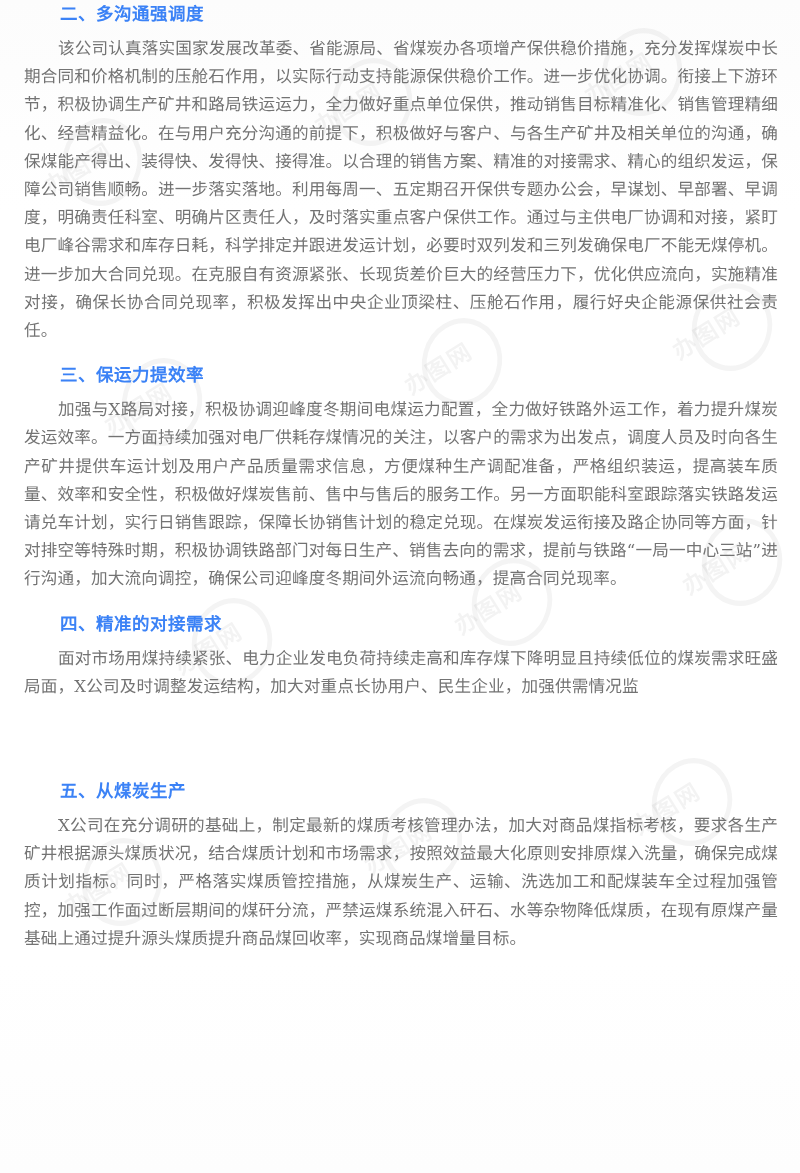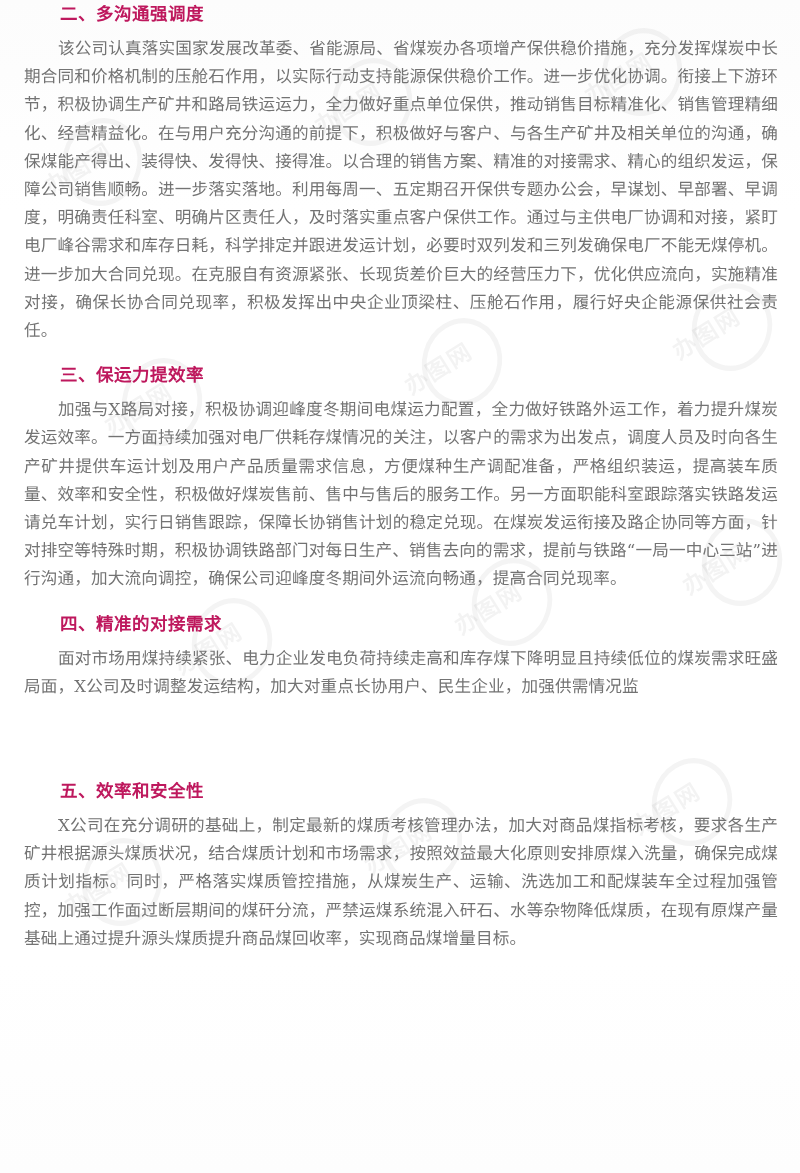--- a/index.html
+++ b/index.html
@@ -69,21 +69,21 @@
 
   h2.section-heading {
     font-family: "DejaVu Sans", "Liberation Sans", sans-serif;
     font-weight: 700;
     font-size: 17.5px;
     line-height: 28px;
     margin: 0 0 7px 0;
     padding: 0;
     text-indent: 36px;
     letter-spacing: 0.5px;
-    color: #be185d;
+    color: #3b82f6;
   }
 
   p.body-text {
     font-family: "DejaVu Serif", "Liberation Serif", serif;
     font-size: 16.6px;
     line-height: 28.2px;
     margin: 0 0 10px 0;
     padding: 0;
     text-indent: 34px;
     text-align: justify;
@@ -165,20 +165,20 @@
 
     <section class="doc-section gap-before-heading">
       <h2 class="section-heading">四、精准的对接需求</h2>
       <p class="body-text">面对市场用煤持续紧张、电力企业发电负荷持续走高和库存煤下降明显且持续低位的煤炭需求旺盛局面，X公司及时调整发运结构，加大对重点长协用户、民生企业，加强供需情况监</p>
 
       <div class="page-break-gap"></div>
 
     </section>
 
     <section class="doc-section gap-before-heading">
-      <h2 class="section-heading">五、效率和安全性</h2>
+      <h2 class="section-heading">五、从煤炭生产</h2>
       <p class="body-text">X公司在充分调研的基础上，制定最新的煤质考核管理办法，加大对商品煤指标考核，要求各生产矿井根据源头煤质状况，结合煤质计划和市场需求，按照效益最大化原则安排原煤入洗量，确保完成煤质计划指标。同时，严格落实煤质管控措施，从煤炭生产、运输、洗选加工和配煤装车全过程加强管控，加强工作面过断层期间的煤矸分流，严禁运煤系统混入矸石、水等杂物降低煤质，在现有原煤产量基础上通过提升源头煤质提升商品煤回收率，实现商品煤增量目标。</p>
     </section>
 
     <div class="tail-space"></div>
 
   </div>
 </div>
 
 </body></html>

